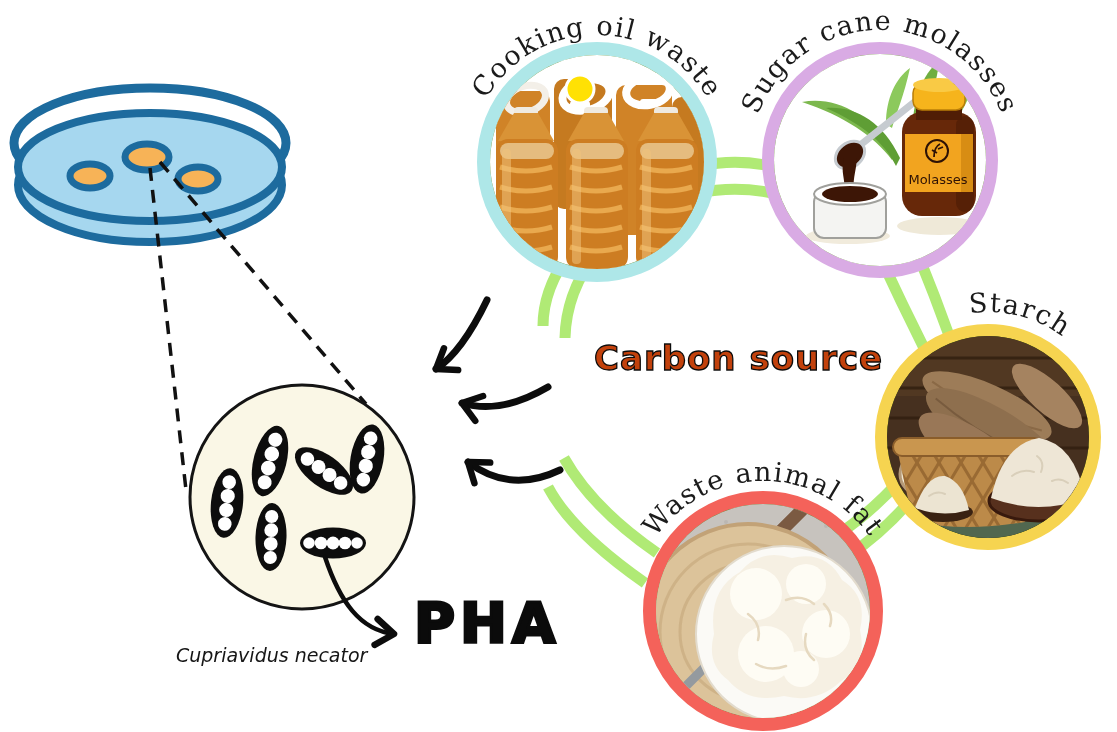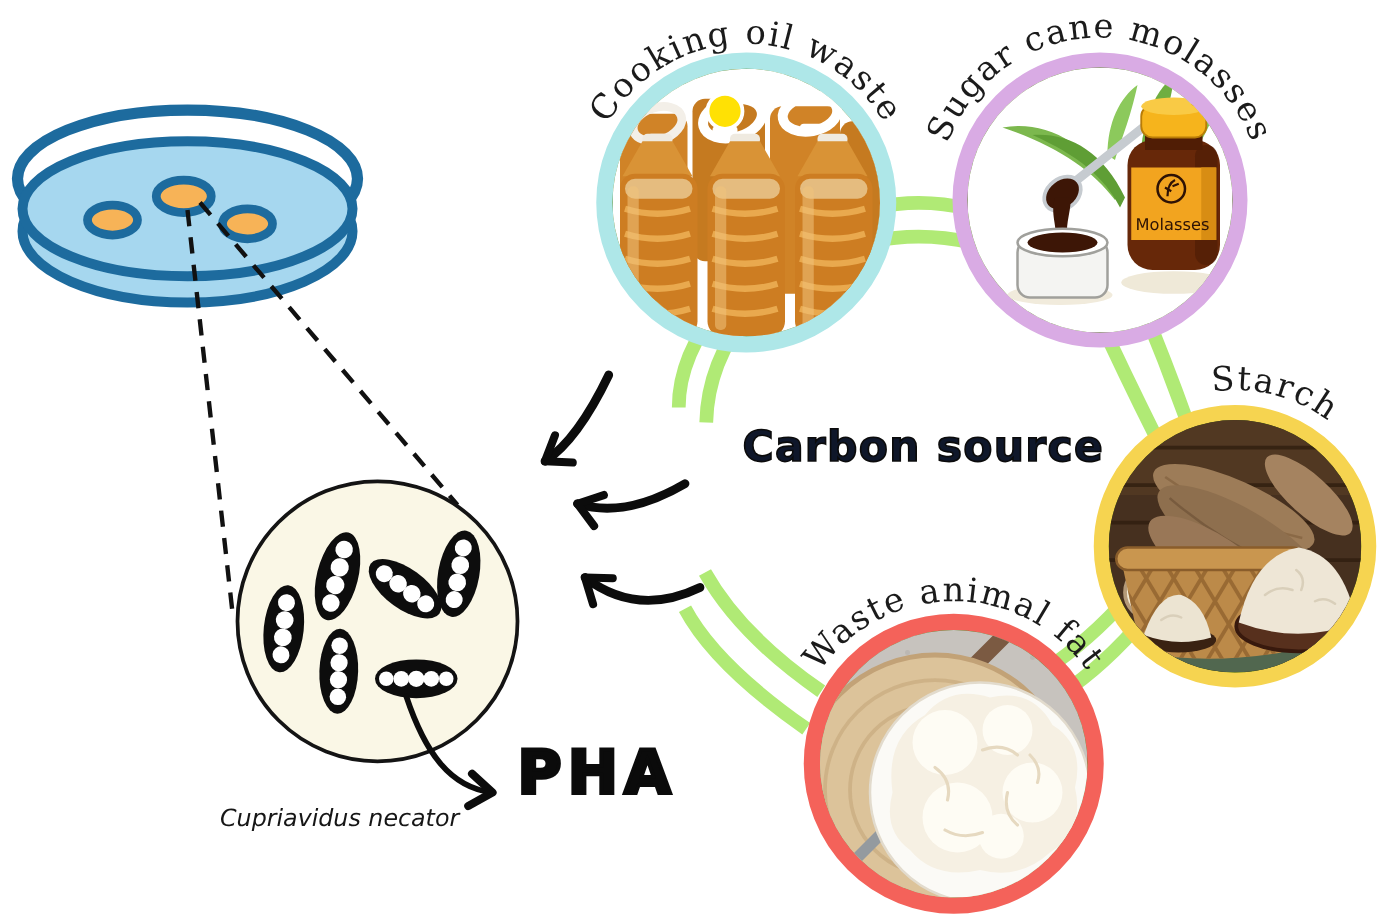--- a/index.html
+++ b/index.html
@@ -15,27 +15,27 @@
     overflow:hidden; background:#4d7c0f; border:13px solid #ddd;
   }
   #circle-oil      { left:477px; top:42px;  width:240px; height:240px; border-width:13px; }
   #circle-molasses { left:762px; top:42px;  width:236px; height:236px; border-width:12px; }
   #circle-starch   { left:875px; top:324px; width:226px; height:226px; border-width:12px; }
   #circle-fat      { left:643px; top:491px; width:240px; height:240px; border-width:13px; }
 
   #carbon-source {
     position:absolute; left:594px; top:338px;
     font-family:"DejaVu Sans", sans-serif; font-weight:bold;
-    font-size:34px; letter-spacing:1px; color:#0f172a;
+    font-size:34px; letter-spacing:1px; color:#c2410c;
     -webkit-text-stroke:1.3px #0b0b0b;
   }
   #pha-label {
     position:absolute; left:414px; top:590px;
     font-family:"DejaVu Sans", sans-serif; font-weight:bold;
-    font-size:48px; letter-spacing:5px; color:#0b0b0b;
+    font-size:56px; letter-spacing:5px; color:#0b0b0b;
     -webkit-text-stroke:3px #0b0b0b;
   }
   #organism-label {
     position:absolute; left:176px; top:644px;
     font-family:"DejaVu Sans", sans-serif; font-style:italic;
     font-size:19px; color:#161616;
   }
   .curved-title {
     font-family:"DejaVu Serif", serif;
     font-size:27px; fill:#1b1b1b; letter-spacing:1.5px;

